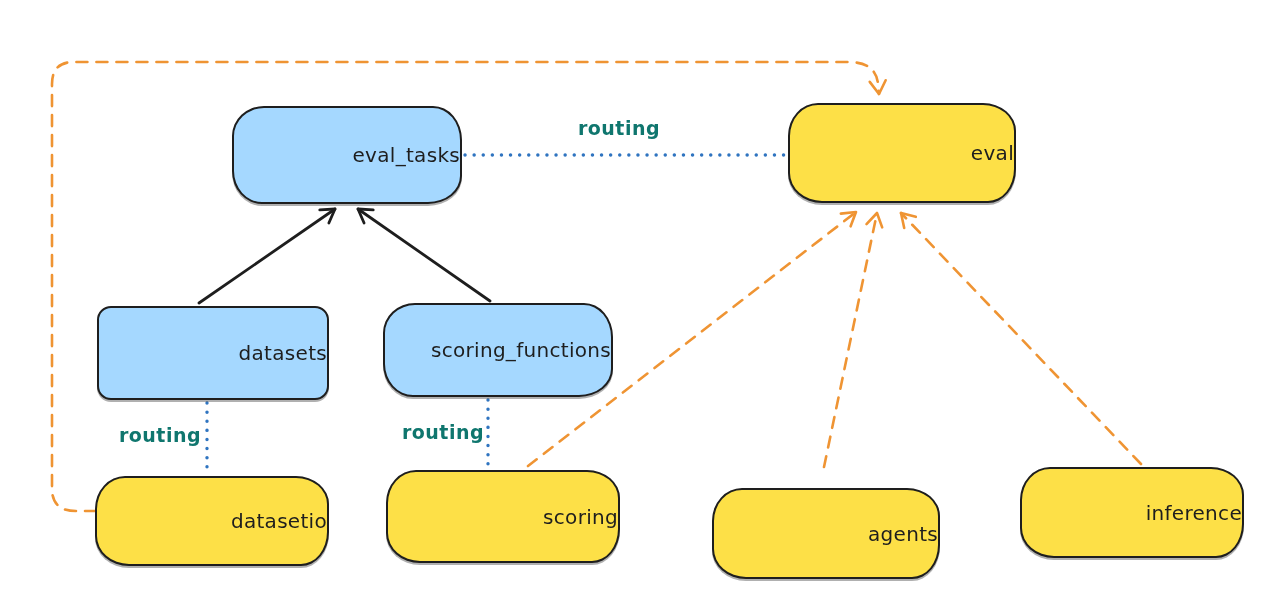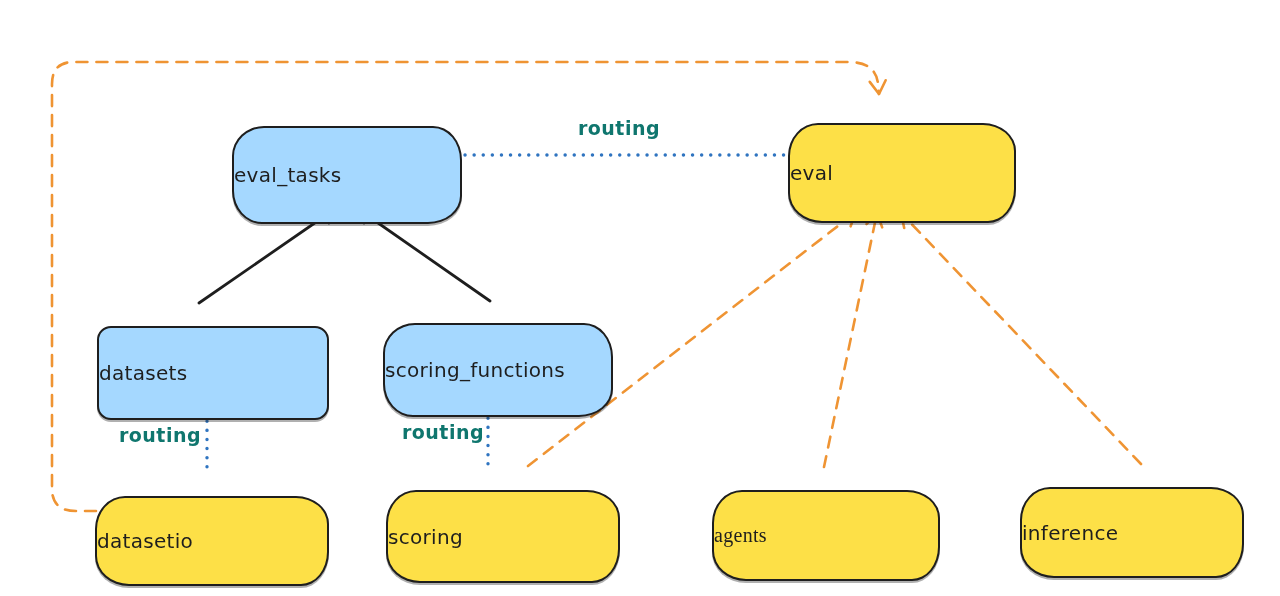--- a/index.html
+++ b/index.html
@@ -14,28 +14,27 @@
   svg.edges {
     position: absolute;
     left: 0; top: 0;
     width: 1280px; height: 596px;
     pointer-events: none;
   }
   .node {
     position: absolute;
     display: flex;
     align-items: center;
-    justify-content: flex-start;
+    justify-content: flex-end;
     border: 2.5px solid #1e1e1e;
     color: #1e1e1e;
     font-size: 20px;
     letter-spacing: 0.3px;
     box-sizing: border-box;
     box-shadow: 0 2px 0 0 rgba(30,30,30,0.35);
-    margin-top: 20px;
   }
   .node.blue {
     background: #a5d8ff;
     border-radius: 32px 29px 34px 30px / 30px 34px 28px 33px;
   }
   .node.green {
     background: #fde047;
     border-radius: 30px 33px 28px 34px / 33px 28px 34px 30px;
   }
   .edge-label {
@@ -46,21 +45,21 @@
     letter-spacing: 0.5px;
     text-align: center;
   }
   
   #n-eval_tasks        { left: 232px;  top: 106px; width: 230px; height: 98px;  }
   #n-eval              { left: 788px;  top: 103px; width: 228px; height: 100px; }
   #n-datasets          { left: 97px;   top: 306px; width: 232px; height: 94px; border-radius: 14px;  }
   #n-scoring_functions { left: 383px;  top: 303px; width: 230px; height: 94px;  }
   #n-datasetio         { left: 95px;   top: 476px; width: 234px; height: 90px;  }
   #n-scoring           { left: 386px;  top: 470px; width: 234px; height: 93px;  }
-  #n-agents            { left: 712px;  top: 470px; width: 228px; height: 91px; font-family: Liberation Serif, serif;  }
+  #n-agents            { left: 712px;  top: 488px; width: 228px; height: 91px;  }
   #n-inference         { left: 1020px; top: 467px; width: 224px; height: 91px;  }
 
   #lbl-routing-top      { left: 557px; top: 117px; width: 124px; }
   #lbl-routing-datasets { left: 113px; top: 424px; width: 94px;  }
   #lbl-routing-scoring  { left: 396px; top: 421px; width: 94px;  }
 </style>
 </head>
 <body>
 
 <div class="canvas">

